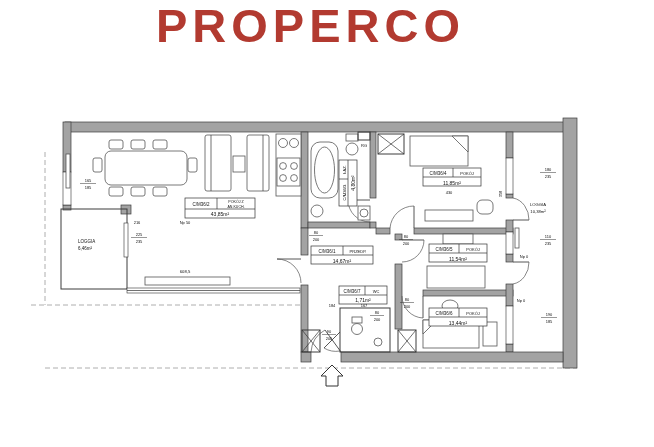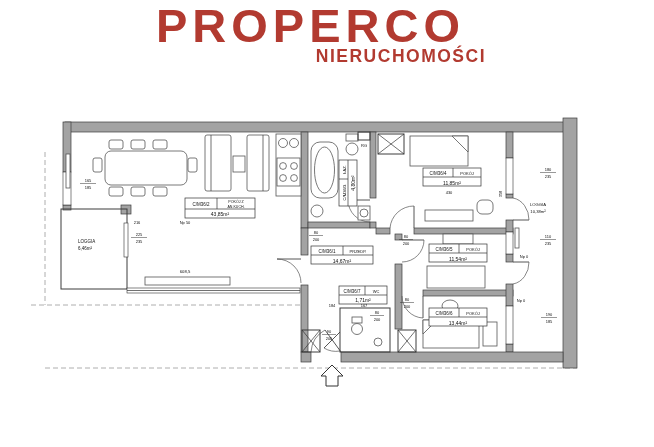--- a/index.html
+++ b/index.html
@@ -23,21 +23,20 @@
   .dimline{stroke:#333;stroke-width:0.5;}
   .t{font-family:"Liberation Sans",sans-serif;fill:#111;}
   .t5{font-size:5px;}.t45{font-size:4.5px;}.t42{font-size:4.2px;}.t4{font-size:4px;}.t36{font-size:3.6px;}
 </style>
 </head>
 <body>
 
 <div id="page">
 
   <div class="brand">PROPERCO</div>
-  <div class="brand-sub">NIERUCHOMOŚCI</div>
 
   <svg width="605" height="310" viewBox="0 0 605 310">
 
     <g>
       <line class="dash" x1="20" y1="42" x2="20" y2="195"></line>
       <line class="dash" x1="6" y1="195" x2="276" y2="195"></line>
       <line class="dash" x1="20" y1="258" x2="552" y2="258"></line>
     </g>
 
     <g>

